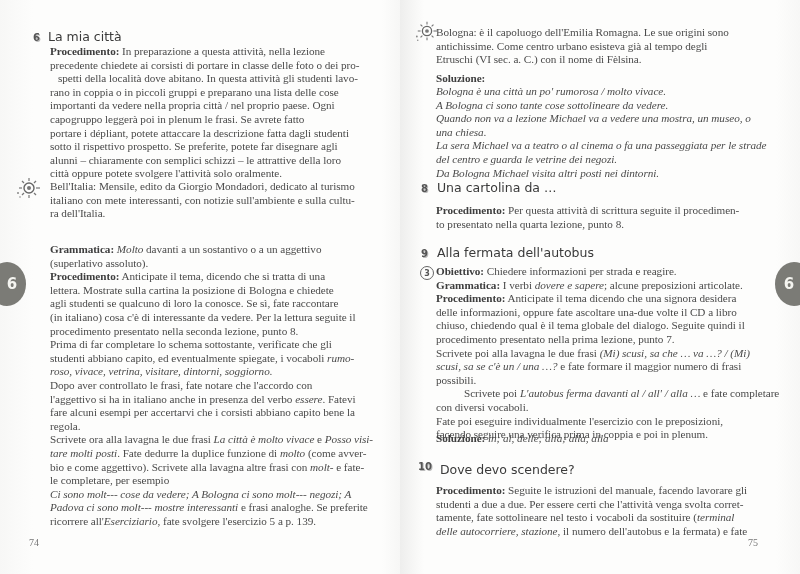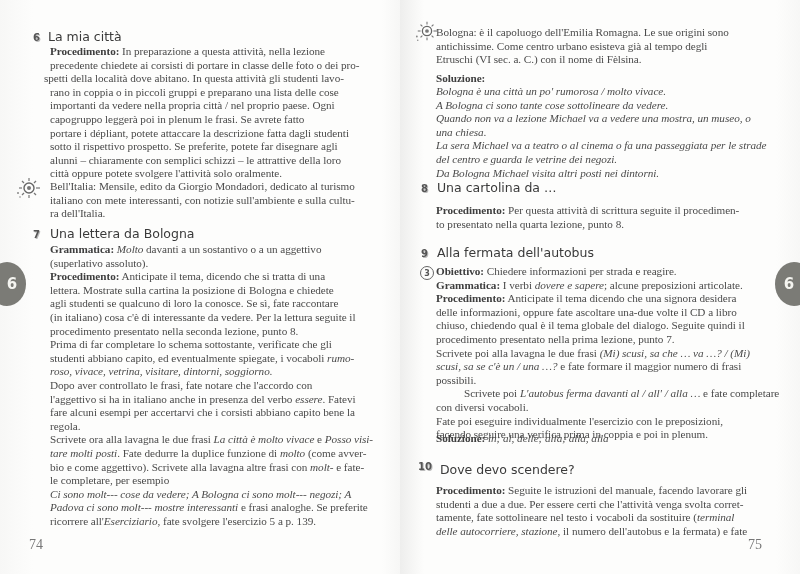--- a/index.html
+++ b/index.html
@@ -23,38 +23,38 @@
     font-size: 10px; color: #555; text-shadow: 1px 1px 0 #bbb;
   }
   .line { position: absolute; font-size: 11.2px; line-height: 13.6px; white-space: nowrap; letter-spacing: -0.05px; }
   .b { font-weight: bold; color: #3e3e3e; }
   .i { font-style: italic; }
   .tab-marker {
     position: absolute; width: 38px; height: 44px; border-radius: 50%;
     background: #7b7b76; color: #f4f4f0; font-family: "DejaVu Sans", sans-serif; font-weight: bold;
     font-size: 15px; display: flex; align-items: center; justify-content: center;
   }
-  .pageno { position: absolute; font-size: 14px; color: #777; }
+  .pageno { position: absolute; font-size: 10px; color: #777; }
   .icon-svg { position: absolute; }
 </style>
 </head>
 <body>
 
 <div class="spread">
 
   <div class="page left">
 
     <div class="abs heading" style="left:33px; top:29px;">
       <span class="num-badge">6</span>
       <span style="margin-left:4px;">La mia città</span>
     </div>
     <div class="block">
         <div class="line" style="left: 50px; top: 45px;"><span class="b">Procedimento:</span><span> In preparazione a questa attività, nella lezione</span></div>
         <div class="line" style="left: 50px; top: 58.6px;"><span>precedente chiedete ai corsisti di portare in classe delle foto o dei pro-</span></div>
-        <div class="line" style="left: 44px; top: 72.2px; font-family: Liberation Serif, serif;"><span>spetti della località dove abitano. In questa attività gli studenti lavo-</span></div>
+        <div class="line" style="left: 58px; top: 72.2px; font-family: Liberation Serif, serif;"><span>spetti della località dove abitano. In questa attività gli studenti lavo-</span></div>
         <div class="line" style="left: 50px; top: 85.8px;"><span>rano in coppia o in piccoli gruppi e preparano una lista delle cose</span></div>
         <div class="line" style="left: 50px; top: 99.4px;"><span>importanti da vedere nella propria città / nel proprio paese. Ogni</span></div>
         <div class="line" style="left: 50px; top: 113px;"><span>capogruppo leggerà poi in plenum le frasi. Se avrete fatto</span></div>
         <div class="line" style="left: 50px; top: 126.6px;"><span>portare i dépliant, potete attaccare la descrizione fatta dagli studenti</span></div>
         <div class="line" style="left: 50px; top: 140.2px;"><span>sotto il rispettivo prospetto. Se preferite, potete far disegnare agli</span></div>
         <div class="line" style="left: 50px; top: 153.8px;"><span>alunni – chiaramente con semplici schizzi – le attrattive della loro</span></div>
         <div class="line" style="left: 50px; top: 167.4px;"><span>città oppure potete svolgere l'attività solo oralmente.</span></div>
       </div>
 
     <svg class="icon-svg" style="left:16px; top:177px;" width="26" height="22" viewBox="0 0 26 22">
@@ -72,24 +72,20 @@
       </g>
       <circle cx="2" cy="16" r="1" fill="#888"></circle>
         <circle cx="4" cy="20" r="0.8" fill="#888"></circle>
     </svg>
     <div class="block">
         <div class="line" style="left: 50px; top: 180px;"><span>Bell'Italia: Mensile, edito da Giorgio Mondadori, dedicato al turismo</span></div>
         <div class="line" style="left: 50px; top: 193.6px;"><span>italiano con mete interessanti, con notizie sull'ambiente e sulla cultu-</span></div>
         <div class="line" style="left: 50px; top: 207.2px;"><span>ra dell'Italia.</span></div>
       </div>
 
-    <div class="abs heading" style="left:33px; top:226px;">
-      <span class="num-badge">7</span>
-      <span style="margin-left:6px;">Una lettera da Bologna</span>
-    </div>
     <div class="block">
         <div class="line" style="left: 50px; top: 243px;"><span class="b">Grammatica:</span><span> </span><span class="i">Molto</span><span> davanti a un sostantivo o a un aggettivo</span></div>
         <div class="line" style="left: 50px; top: 256.6px;"><span>(superlativo assoluto).</span></div>
         <div class="line" style="left: 50px; top: 270.2px;"><span class="b">Procedimento:</span><span> Anticipate il tema, dicendo che si tratta di una</span></div>
         <div class="line" style="left: 50px; top: 283.8px;"><span>lettera. Mostrate sulla cartina la posizione di Bologna e chiedete</span></div>
         <div class="line" style="left: 50px; top: 297.4px;"><span>agli studenti se qualcuno di loro la conosce. Se sì, fate raccontare</span></div>
         <div class="line" style="left: 50px; top: 311px;"><span>(in italiano) cosa c'è di interessante da vedere. Per la lettura seguite il</span></div>
         <div class="line" style="left: 50px; top: 324.6px;"><span>procedimento presentato nella seconda lezione, punto 8.</span></div>
         <div class="line" style="left: 50px; top: 338.2px;"><span>Prima di far completare lo schema sottostante, verificate che gli</span></div>
         <div class="line" style="left: 50px; top: 351.8px;"><span>studenti abbiano capito, ed eventualmente spiegate, i vocaboli </span><span class="i">rumo-</span></div>

